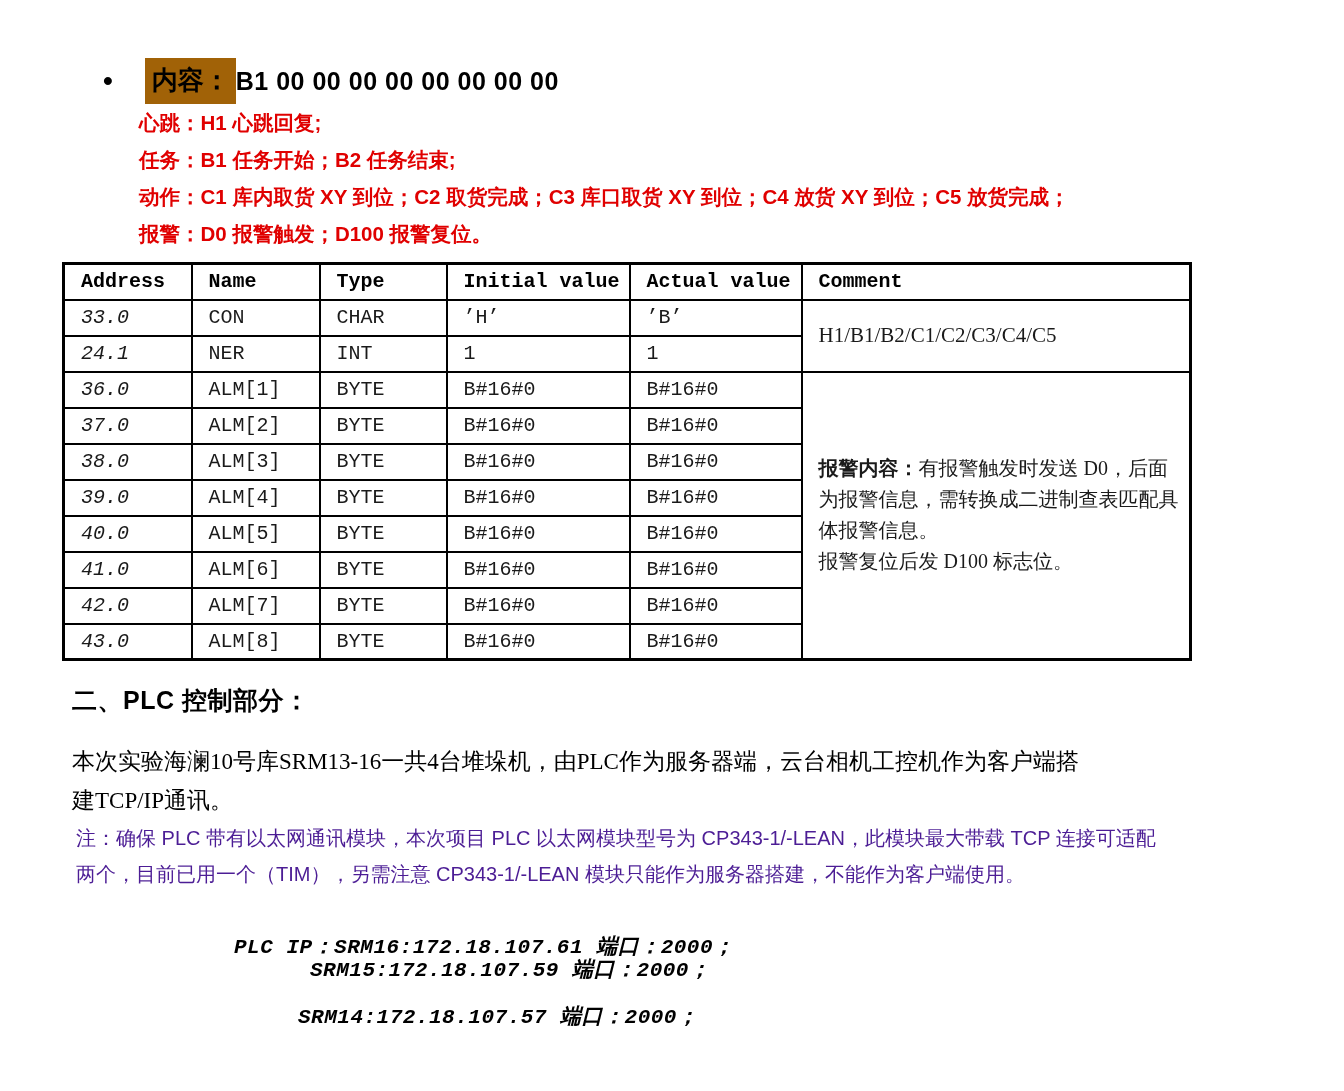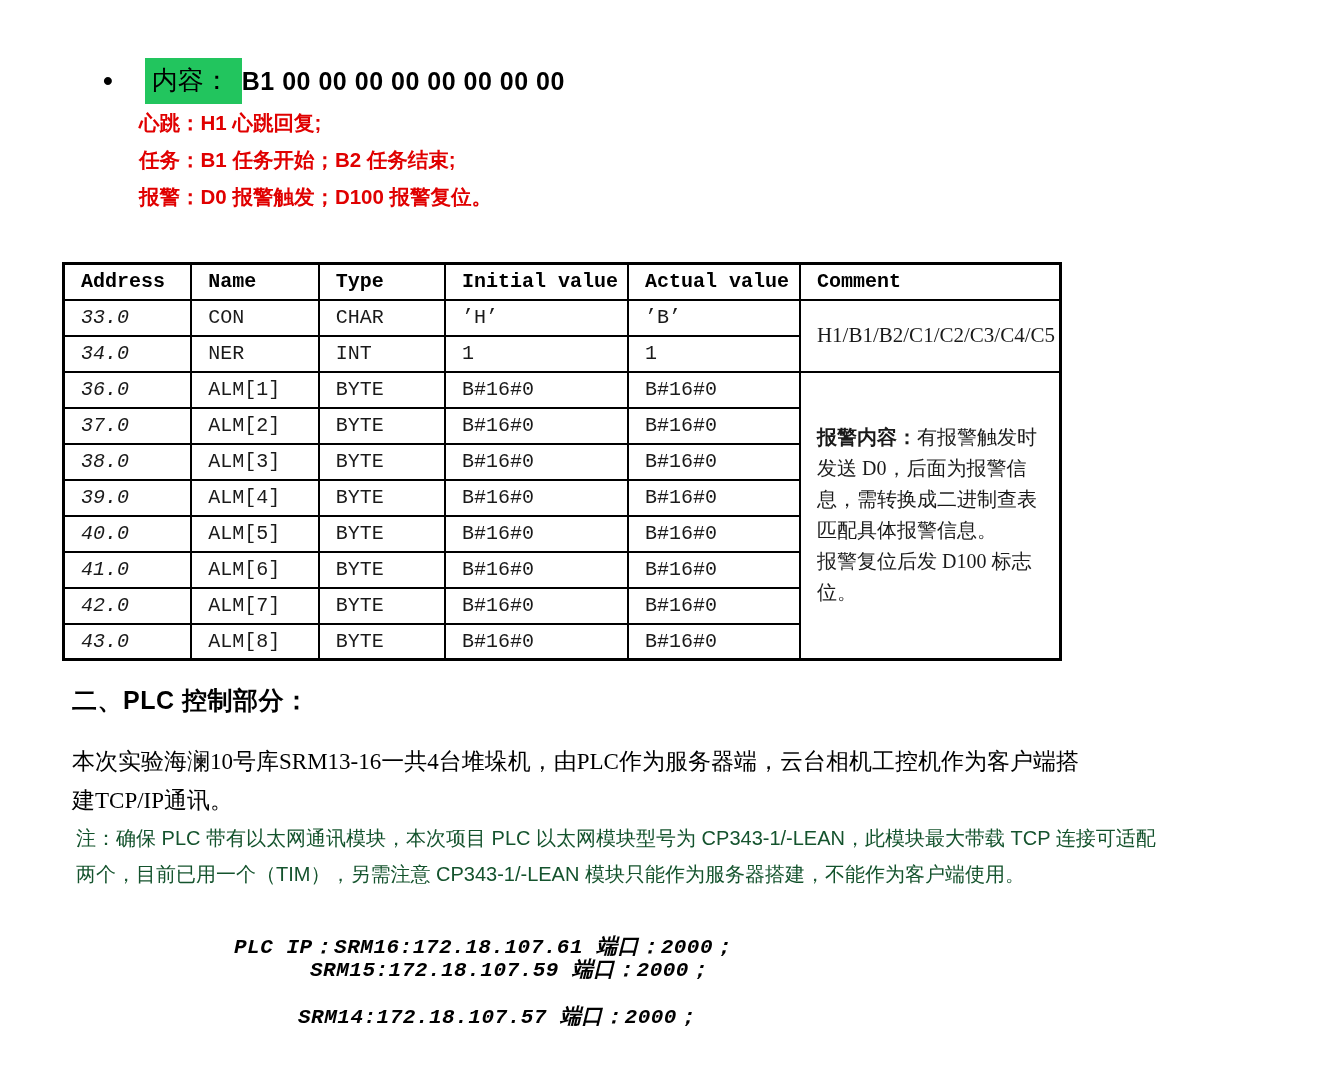--- a/index.html
+++ b/index.html
@@ -16,37 +16,37 @@
   .serif { font-family: "Liberation Serif", "DejaVu Serif", serif; }
 
   
   .content-line {
     position: absolute; top: 58px; left: 103px;
     display: flex; align-items: center;
     font-weight: bold; font-size: 25px;
   }
   .bullet-dot { font-size: 28px; line-height: 1; margin-right: 32px; }
   .hl-label {
-    background: #22c55e; color: #000000;
-    font-size: 26px; font-weight: normal;
-    padding: 5px 12px 6px 7px;
+    background: #a16207; color: #000000;
+    font-size: 26px; font-weight: bold;
+    padding: 5px 6px 6px 7px;
   }
   .content-value { font-size: 25px; letter-spacing: 0.5px; }
 
   
   .signal-notes {
     position: absolute; top: 104px; left: 139px;
     color: #e00000; font-weight: bold; font-size: 20.5px; line-height: 37px;
     white-space: nowrap;
   }
 
   
   table.sig {
     position: absolute; top: 262px; left: 62px;
-    width: 1000px;
+    width: 1130px;
     border-collapse: collapse;
     font-family: "Liberation Mono", "DejaVu Sans Mono", monospace;
     font-size: 20px;
     border-radius: 13px;
   }
   table.sig, table.sig th, table.sig td { border: 2px solid #000; }
   table.sig { border-width: 3px; }
   table.sig th {
     text-align: left; font-weight: bold; height: 36px;
     padding: 2px 4px 2px 16px; white-space: nowrap;
@@ -78,21 +78,21 @@
     position: absolute; top: 684px; left: 72px;
     font-size: 25px; font-weight: bold; letter-spacing: 0.5px; text-align: right;
   }
   .body-paragraph {
     position: absolute; top: 742px; left: 72px; width: 1340px;
     font-family: "Liberation Serif", "DejaVu Serif", serif;
     font-size: 23px; line-height: 39px; white-space: pre-wrap;
   }
   .red-note {
     position: absolute; top: 820px; left: 76px; width: 1260px;
-    color: #14532d; font-size: 20px; line-height: 36px; white-space: pre-wrap;
+    color: #4c1d95; font-size: 20px; line-height: 36px; white-space: pre-wrap;
   }
 
   
   .ip-line {
     position: absolute;
     font-family: "Liberation Mono", "DejaVu Sans Mono", monospace;
     font-style: italic; font-weight: bold;
     font-size: 21px; white-space: nowrap; letter-spacing: 0.5px;
   }
   .ip-1 { top: 932px;  left: 234px; text-align: center; }
@@ -107,20 +107,21 @@
 
   <div class="content-line">
     <span class="bullet-dot">•</span>
     <span class="hl-label">内容：</span>
     <span class="content-value">B1 00 00 00 00 00 00 00 00</span>
   </div>
 
   <div class="signal-notes">
     <div>心跳：H1 心跳回复;</div>
     <div>任务：B1 任务开始；B2 任务结束;</div>
+    <div>动作：C1 库内取货 XY 到位；C2 取货完成；C3 库口取货 XY 到位；C4 放货 XY 到位；C5 放货完成；</div>
     <div>报警：D0 报警触发；D100 报警复位。</div>
   </div>
 
   <table class="sig">
     <thead>
       <tr>
         <th>Address</th>
         <th>Name</th>
         <th>Type</th>
         <th>Initial value</th>
@@ -131,21 +132,21 @@
     <tbody>
       <tr>
         <td class="c-addr">33.0</td>
         <td class="c-name">CON</td>
         <td class="c-type">CHAR</td>
         <td class="c-init">’H’</td>
         <td class="c-act">’B’</td>
         <td class="comment-cell" rowspan="2">H1/B1/B2/C1/C2/C3/C4/C5</td>
       </tr>
       <tr>
-        <td class="c-addr">34.0</td>
+        <td class="c-addr">24.1</td>
         <td class="c-name">NER</td>
         <td class="c-type">INT</td>
         <td class="c-init">1</td>
         <td class="c-act">1</td>
       </tr>
       <tr>
         <td class="c-addr">36.0</td>
         <td class="c-name">ALM[1]</td>
         <td class="c-type">BYTE</td>
         <td class="c-init">B#16#0</td>

